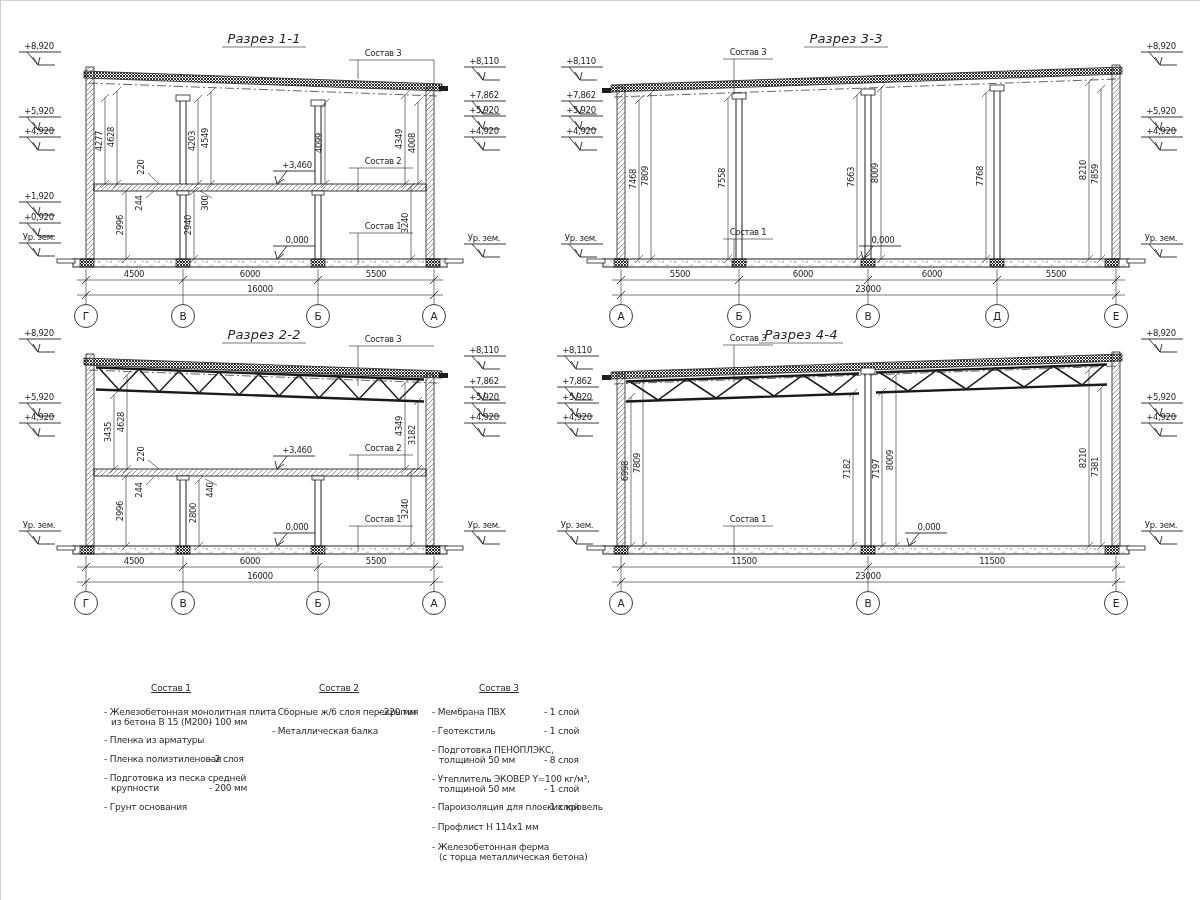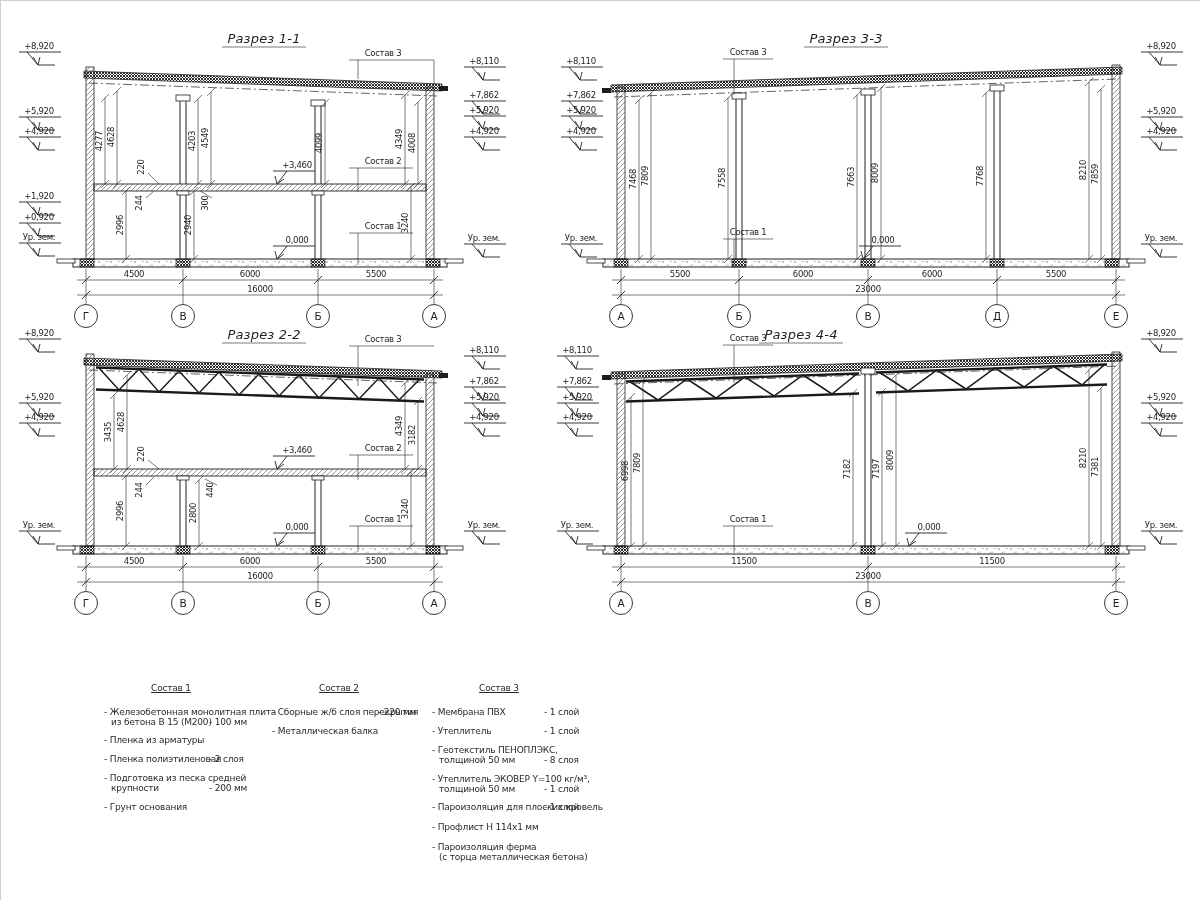--- a/index.html
+++ b/index.html
@@ -558,40 +558,40 @@
   </div>
 </div>
 
 <div class="lg-col c3" style="left:428px;width:260px">
   <div class="lg-t">Состав 3</div>
   <div class="li" style="top:26px">
     <div>- Мембрана ПВХ</div>
     <div class="lv">- 1 слой</div>
   </div>
   <div class="li" style="top:45px">
-    <div>- Утеплитель</div>
+    <div>- Геотекстиль</div>
     <div class="lv">- 1 слой</div>
   </div>
   <div class="li" style="top:64px">
-    <div>- Геотекстиль ПЕНОПЛЭКС,</div>
+    <div>- Подготовка ПЕНОПЛЭКС,</div>
         <div class="l2">толщиной 50 мм</div>
     <div class="lv">- 8 слоя</div>
   </div>
   <div class="li" style="top:93px">
     <div>- Утеплитель ЭКОВЕР Y=100 кг/м³,</div>
         <div class="l2">толщиной 50 мм</div>
     <div class="lv">- 1 слой</div>
   </div>
   <div class="li" style="top:121px">
     <div>- Пароизоляция для плоских кровель</div>
     <div class="lv">- 1 слой</div>
   </div>
   <div class="li" style="top:141px">
     <div>- Профлист Н 114х1 мм</div>
 
   </div>
   <div class="li" style="top:161px">
-    <div>- Пароизоляция ферма</div>
+    <div>- Железобетонная ферма</div>
         <div class="l2">(с торца металлическая бетона)</div>
 
   </div>
 </div>
 </div>
 
 </body></html>

